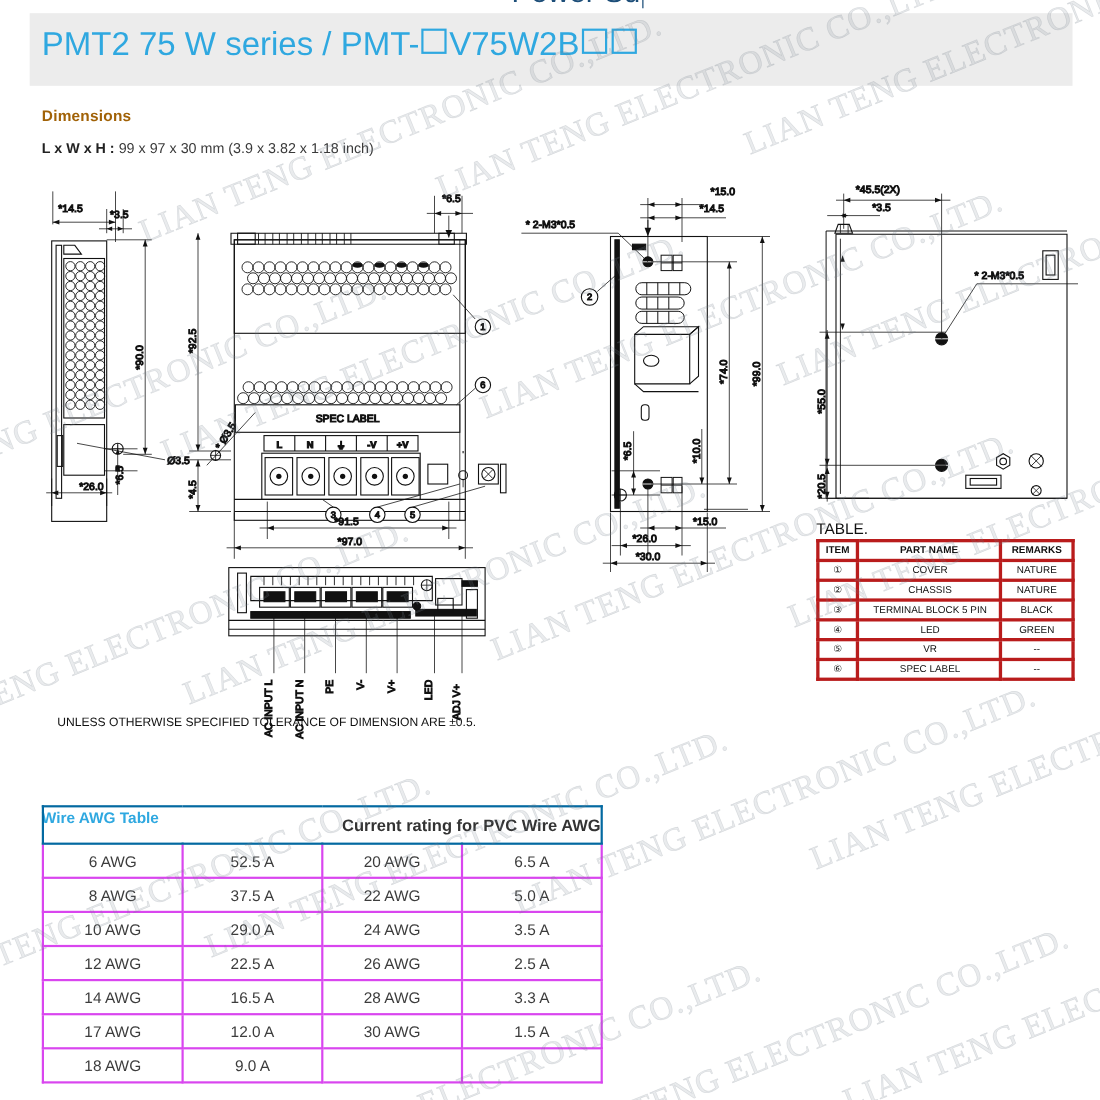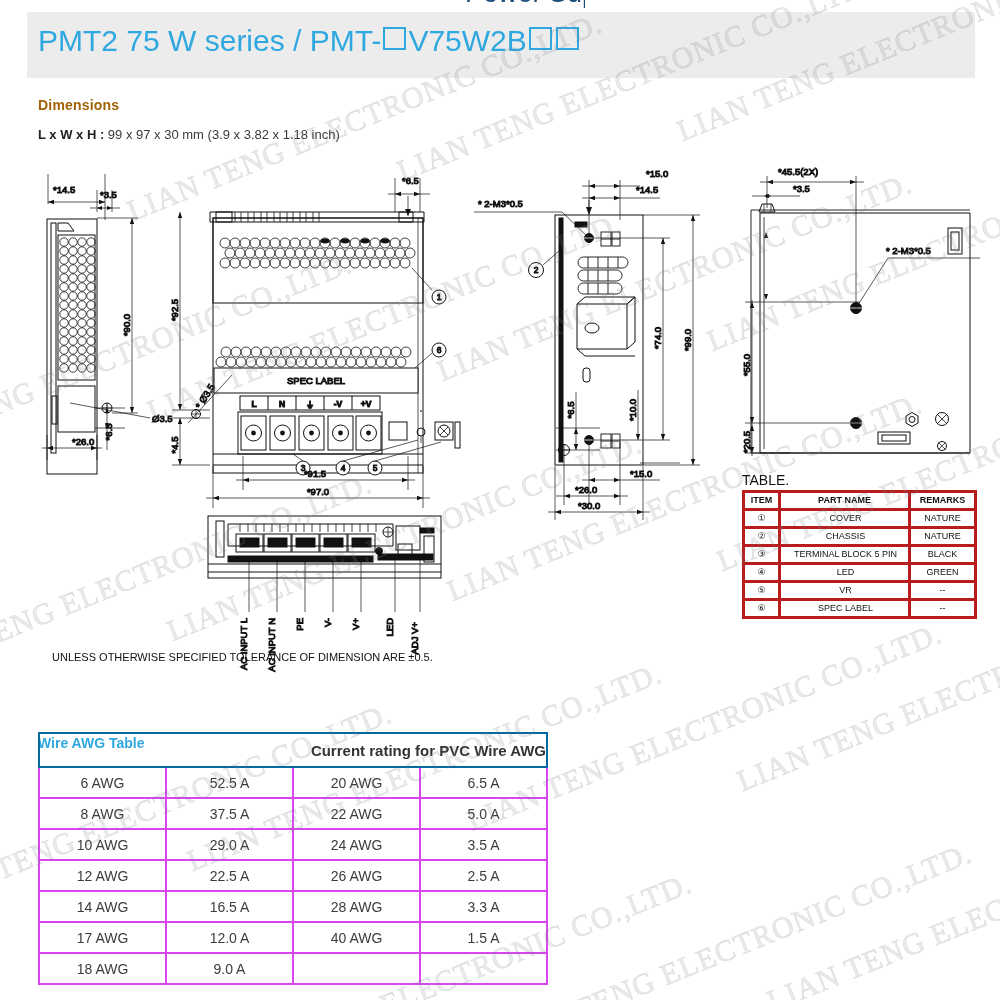--- a/index.html
+++ b/index.html
@@ -844,21 +844,21 @@
       </tr>
       <tr>
         <td>14 AWG</td>
         <td>16.5 A</td>
         <td>28 AWG</td>
         <td>3.3 A</td>
       </tr>
       <tr>
         <td>17 AWG</td>
         <td>12.0 A</td>
-        <td>40 AWG</td>
+        <td>30 AWG</td>
         <td>1.5 A</td>
       </tr>
       <tr>
         <td>18 AWG</td>
         <td>9.0 A</td>
         <td></td>
         <td></td>
       </tr>
     </tbody>
   </table>

